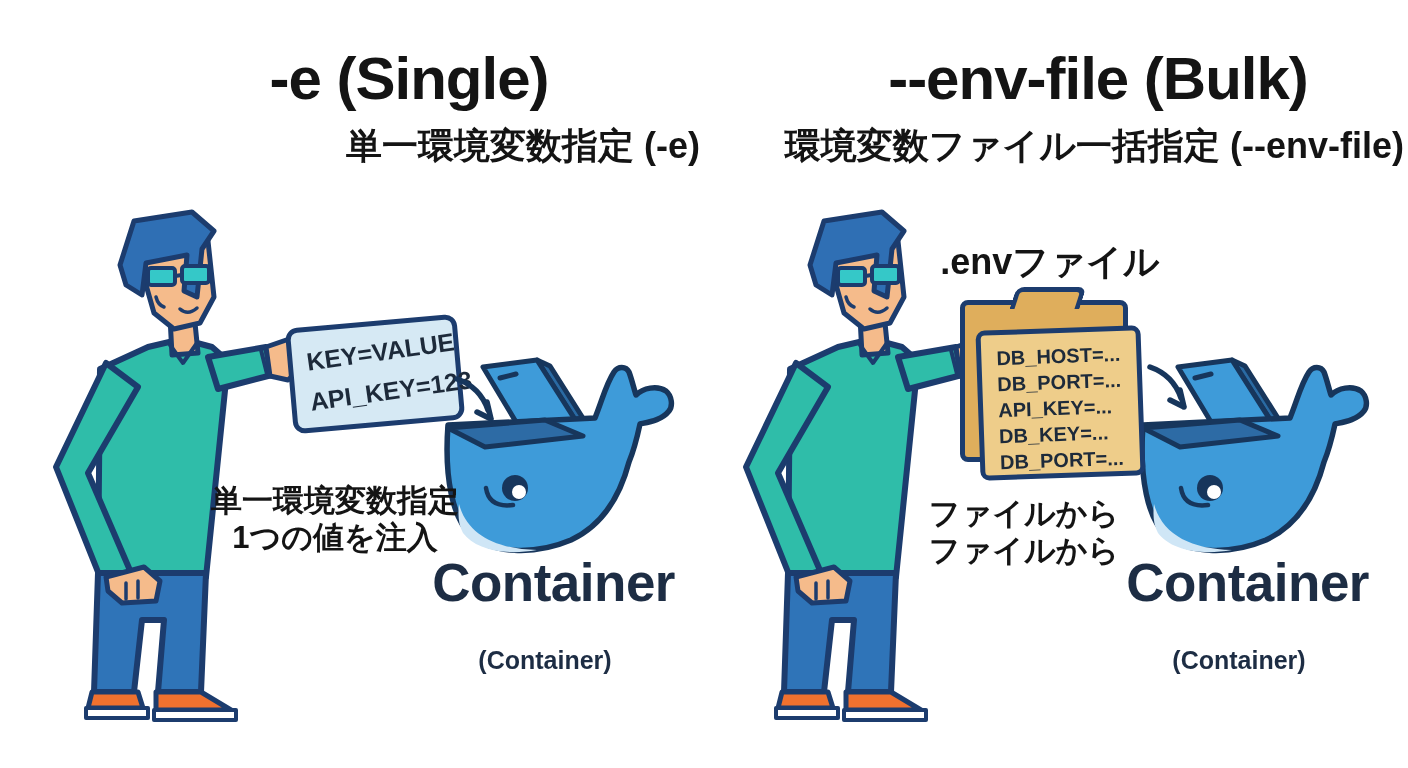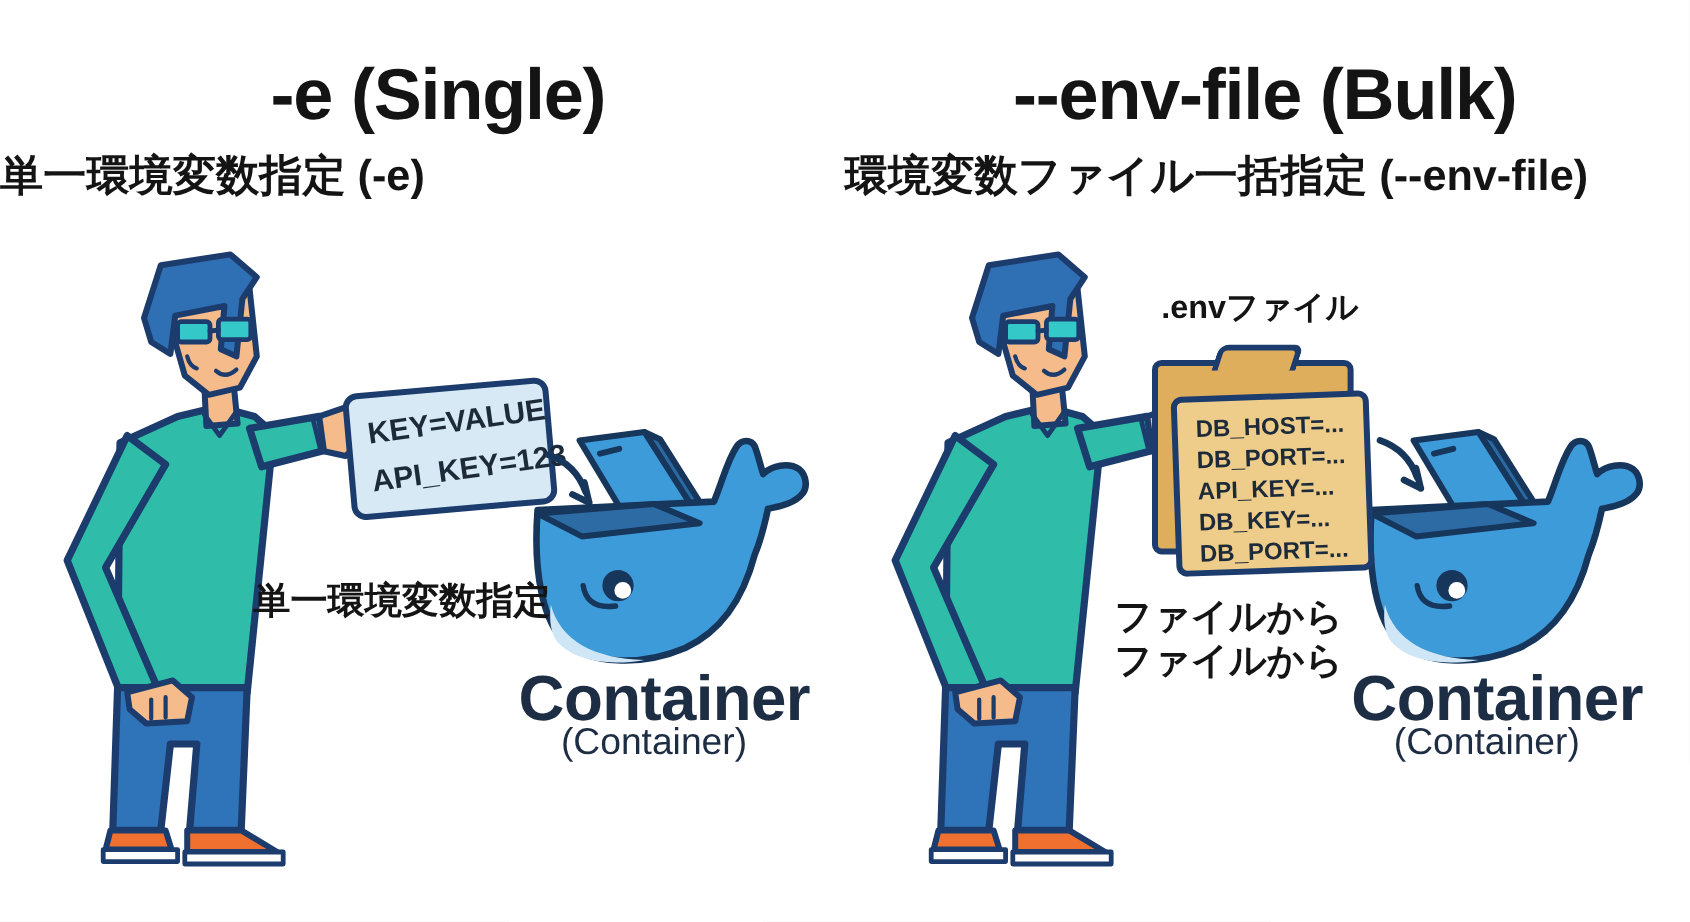--- a/index.html
+++ b/index.html
@@ -5,51 +5,51 @@
   * { margin:0; padding:0; box-sizing:border-box; }
   body { background:#e8e8e8; font-family:"Liberation Sans", sans-serif; }
   .canvas{
     position:relative; width:1408px; height:768px; margin:0 auto;
     background:var(--c-background,#ffffff); overflow:hidden;
     font-family:"Liberation Sans", sans-serif;
   }
   .abs{ position:absolute; }
   .title{
     font-size:60px; font-weight:800; letter-spacing:-1px;
-    color:var(--c-title,#141414); text-align:center; white-space:nowrap;
+    color:var(--c-title,#141414); text-align:center; white-space:nowrap;margin-left:44px;
   }
   .subtitle{
     font-size:36px; font-weight:800;
-    color:var(--c-title,#141414); text-align:left; white-space:nowrap;
+    color:var(--c-title,#141414); text-align:right; white-space:nowrap;
   }
   .caption{
     font-size:31px; font-weight:800; line-height:37px;
     color:var(--c-title,#17181c); text-align:center; white-space:nowrap;
   }
   .container-label{
     font-size:53px; font-weight:800; color:var(--c-label,#1d2d44);
     text-align:right; white-space:nowrap; letter-spacing:-0.5px;
   }
   .container-sublabel{
-    font-size:31px; font-weight:400; color:var(--c-label,#1d2d44);
-    text-align:center; white-space:nowrap;
+    font-size:25px; font-weight:700; color:var(--c-label,#1d2d44);
+    text-align:center; white-space:nowrap;margin-top:46px;
   }
   .env-card{
     width:172px; height:106px; background:var(--c-card-bg,#d6e9f4);
     border:5px solid var(--c-outline,#1c3c6e); border-radius:12px;
     transform:rotate(-5deg);
     padding:10px 0 0 14px;
   }
   .env-card .card-line{
     font-size:25px; font-weight:800; color:var(--c-code,#1d2a3a);
     white-space:nowrap; line-height:40px; transform:rotate(-3deg);
     transform-origin:left center;
   }
   .file-label{
-    font-size:27px; font-weight:800; color:var(--c-title,#141414);
+    font-size:36px; font-weight:800; color:var(--c-title,#141414);
     text-align:center; white-space:nowrap;
   }
   .folder{ width:195px; height:195px; }
   .folder-back{
     position:absolute; left:2px; top:4px; width:168px; height:162px;
     background:var(--c-folder-back,#dfae5c);
     border:5px solid var(--c-outline,#1c3c6e); border-radius:8px;
   }
   .folder-tab{
     position:absolute; left:48px; top:-18px; width:70px; height:22px;
@@ -163,20 +163,21 @@
     <svg class="abs" style="left:452px;top:374px;" width="48" height="52" viewBox="0 0 48 52">
       <use href="#curved-arrow"></use>
     </svg>
 
     <svg class="abs" style="left:433px;top:358px;" width="250" height="205" viewBox="0 0 250 205">
       <use href="#whale-figure"></use>
     </svg>
 
     <div class="abs caption" style="left:190px;top:482px;width:290px;">
       <div>単一環境変数指定</div>
+      <div>1つの値を注入</div>
     </div>
 
     <div class="abs container-label" style="left:415px;top:552px;width:260px;">Container</div>
     <div class="abs container-sublabel" style="left:415px;top:600px;width:260px;">(Container)</div>
   </div>
 
   <div class="abs" style="left:704px;top:0;width:704px;height:768px;">
     <div class="abs title" style="left:0;top:44px;width:700px;">--env-file (Bulk)</div>
     <div class="abs subtitle" style="left:0;top:122px;width:700px;">環境変数ファイル一括指定 (--env-file)</div>
 

